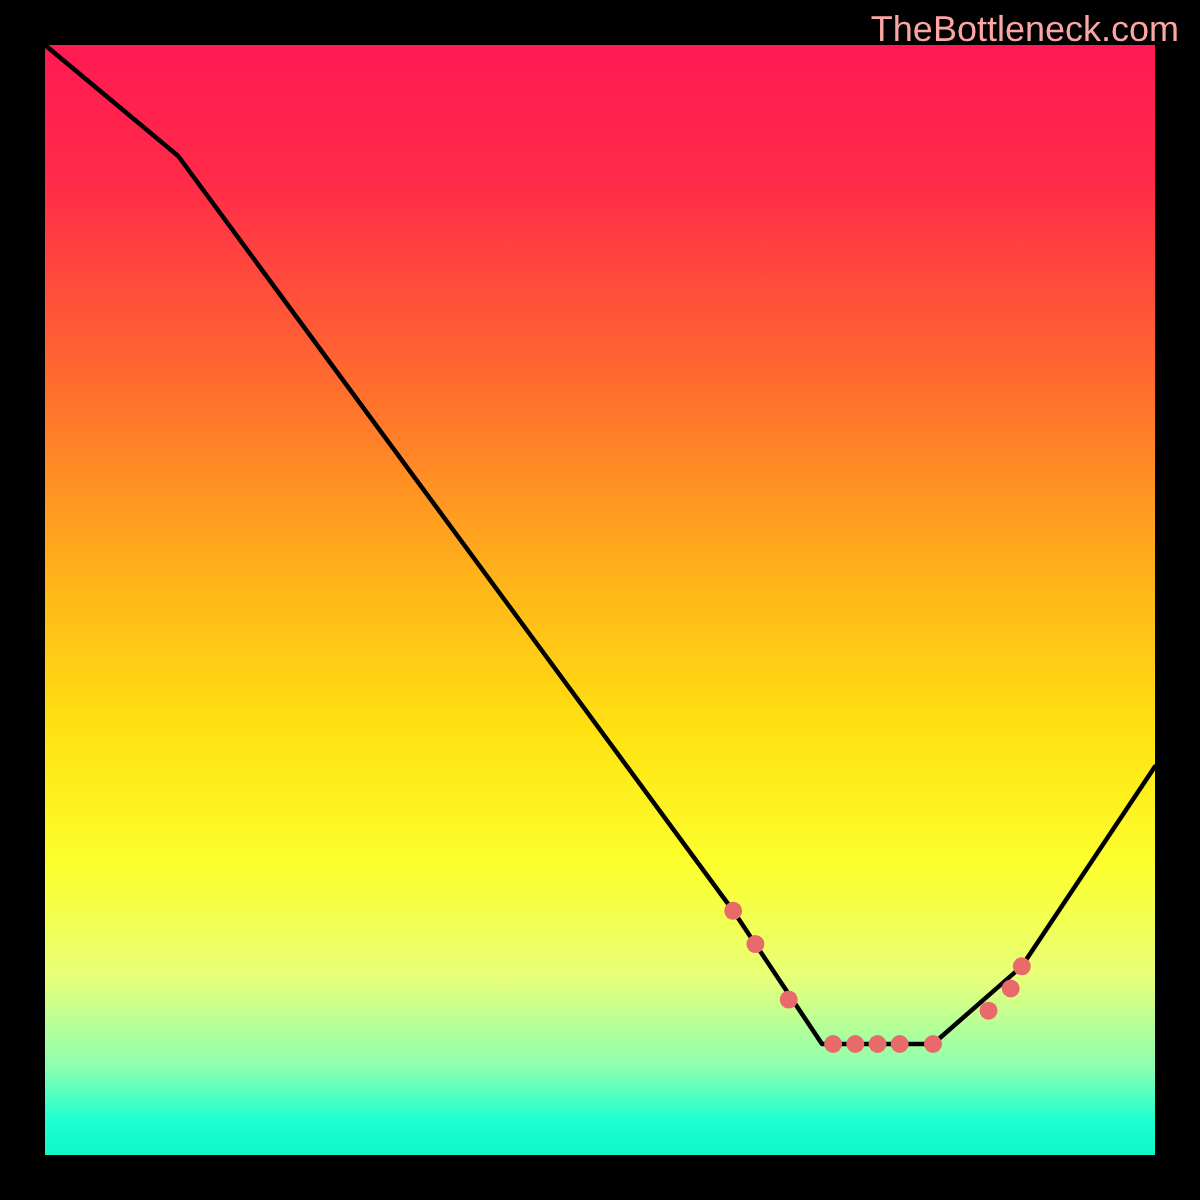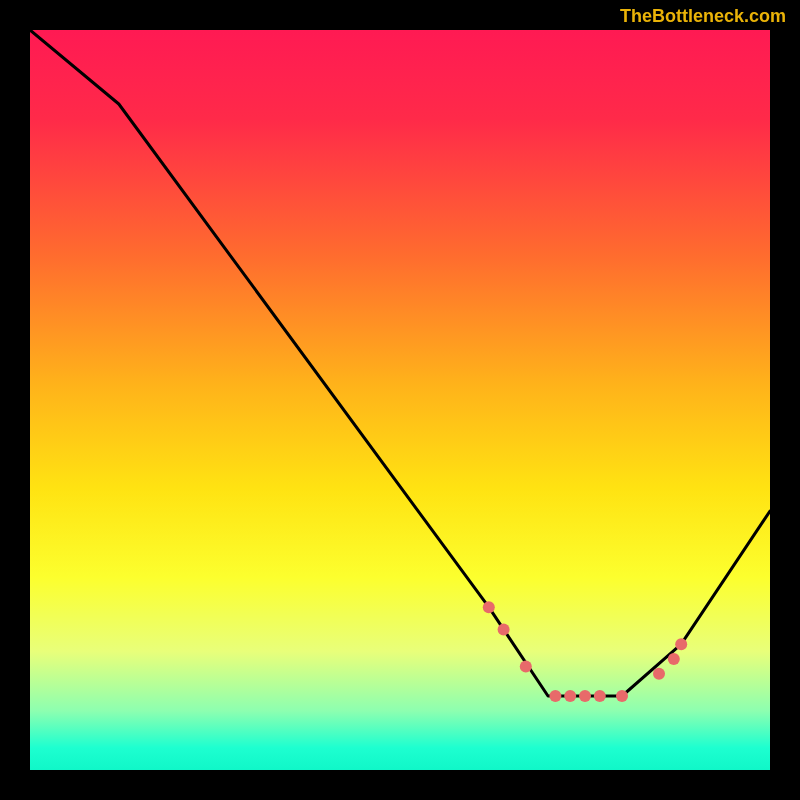--- a/index.html
+++ b/index.html
@@ -9,23 +9,23 @@
     height: 800px;
     background: #000;
     font-family: Arial, sans-serif;
     position: relative;
     overflow: hidden;
   }
   .watermark {
     position: absolute;
     top: 6px;
     right: 14px;
-    color: #eab308;
-    font-size: 18px;
-    font-weight: 700;
+    color: #fca5a5;
+    font-size: 24px;
+    font-weight: 400;
     z-index: 10;
   }
   .plot-area {
     position: absolute;
     left: 30px;
     top: 30px;
     width: 740px;
     height: 740px;
     overflow: hidden;
   }

